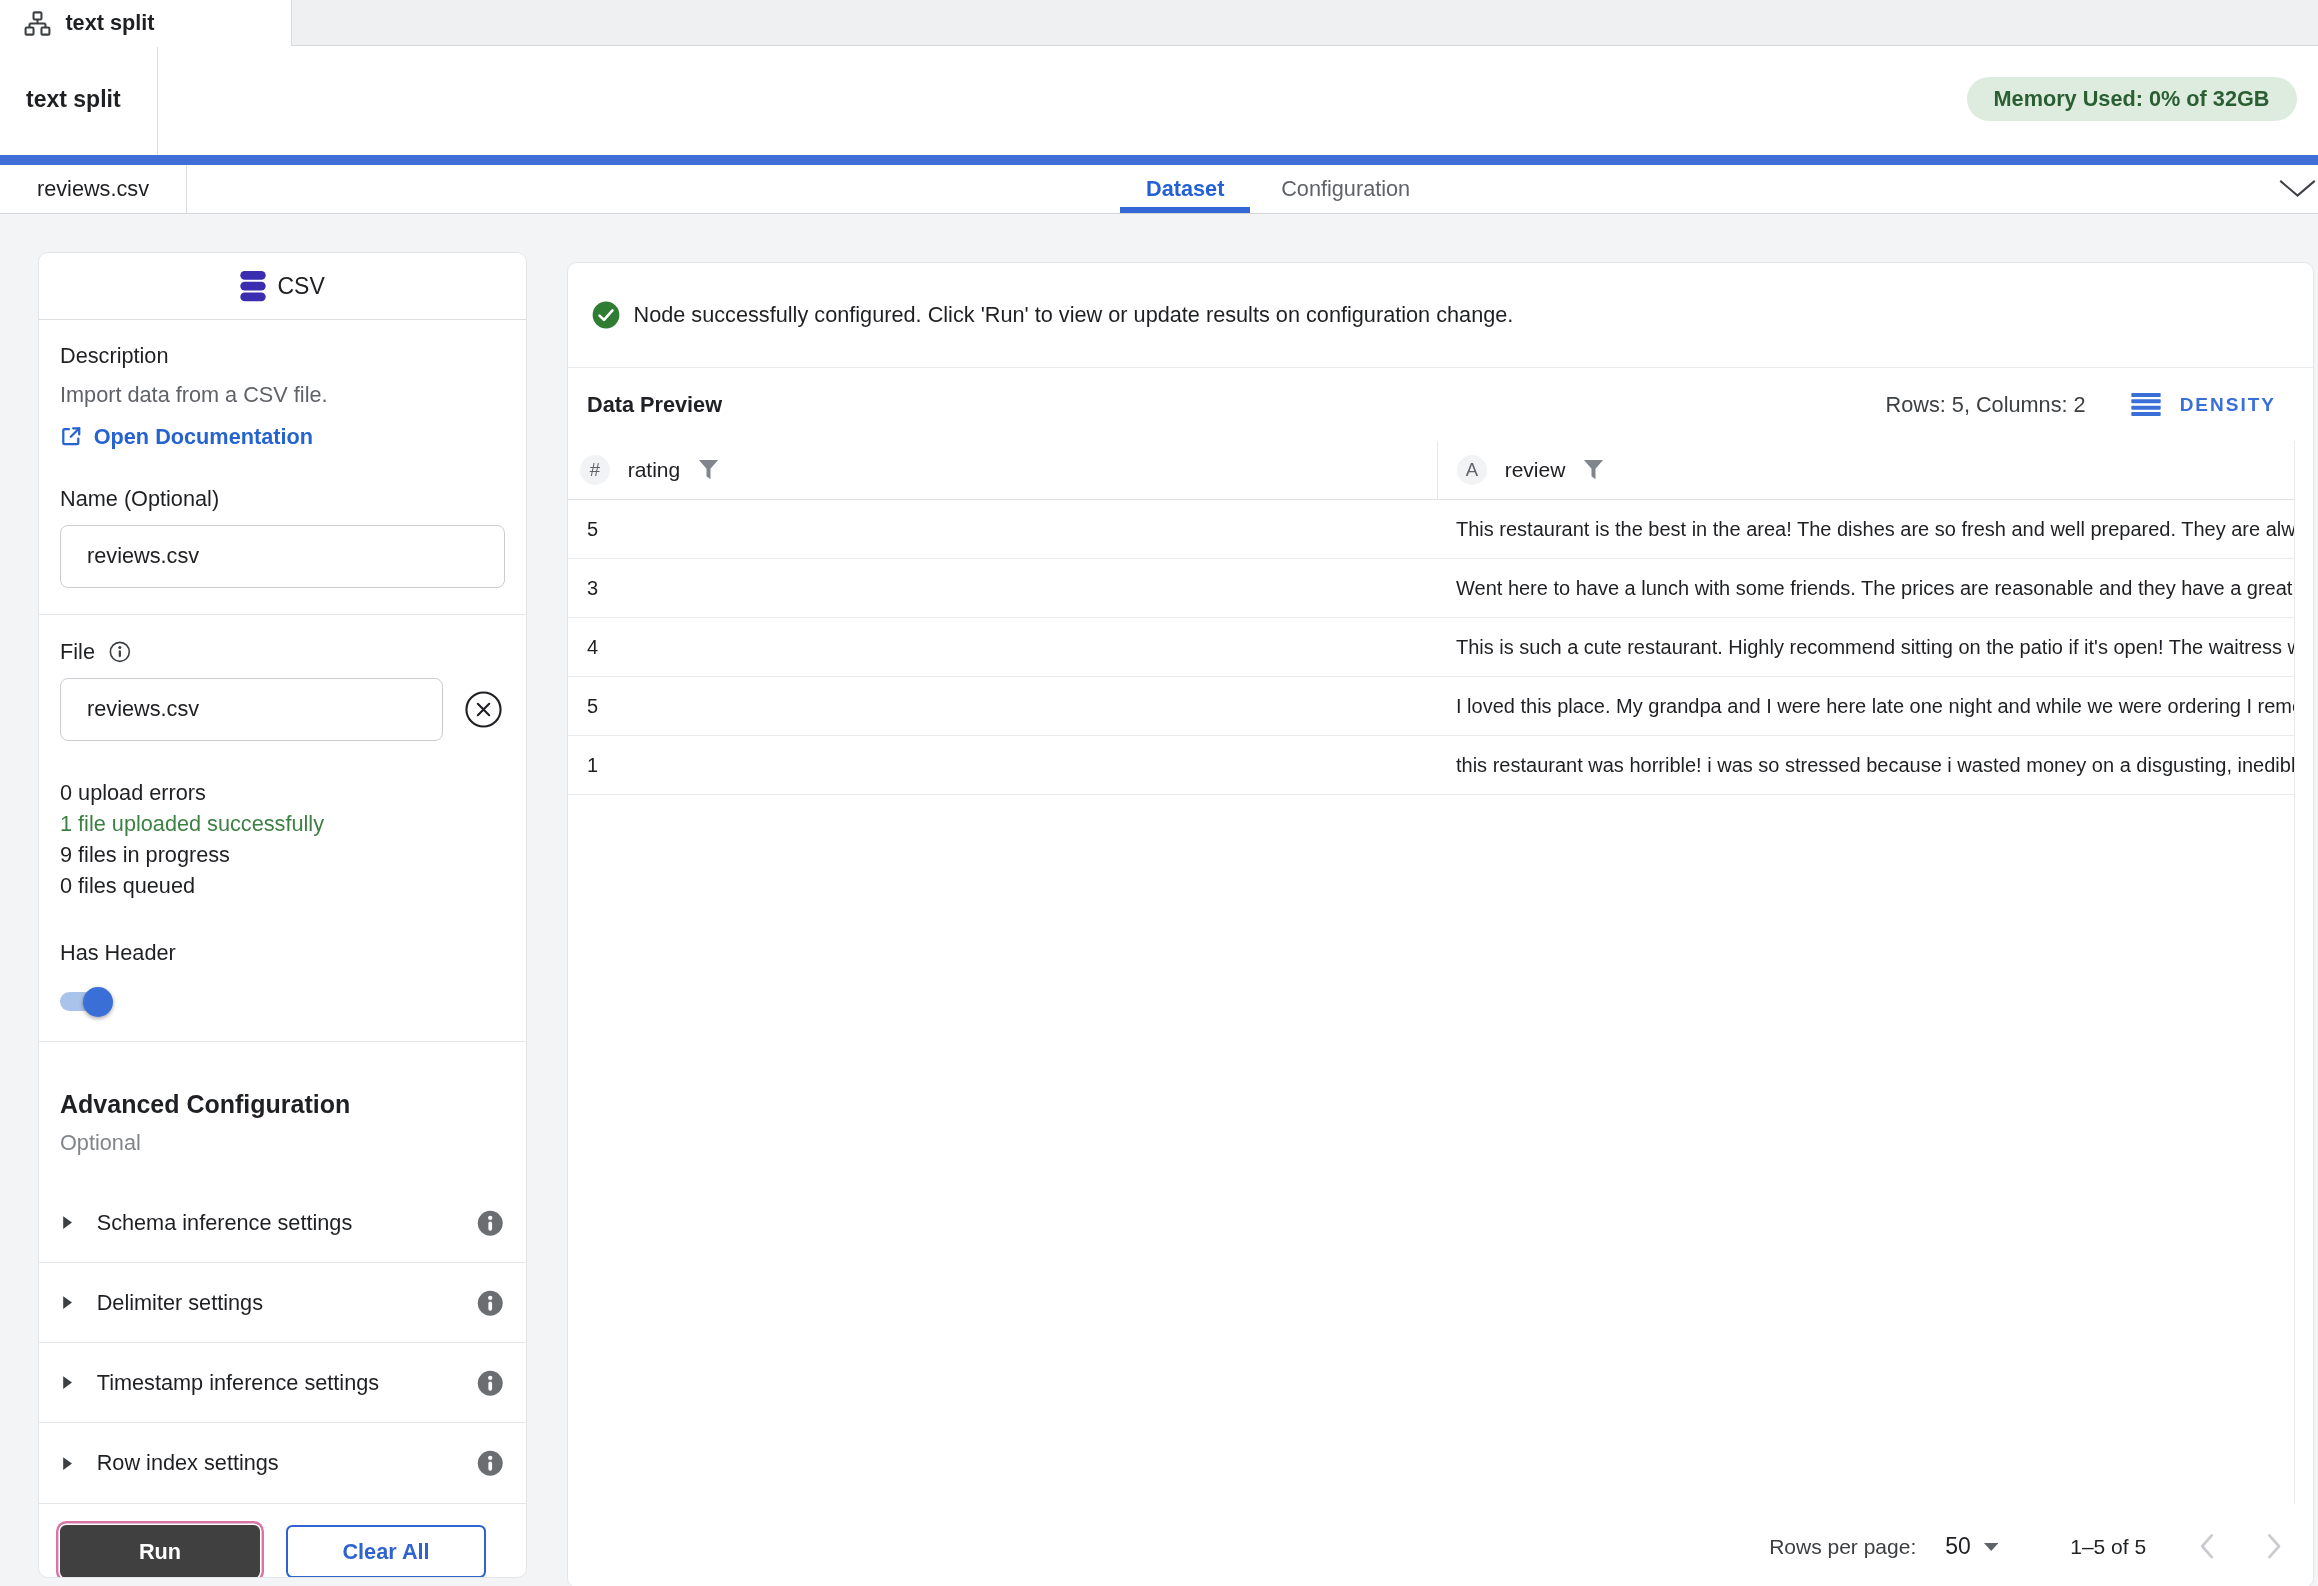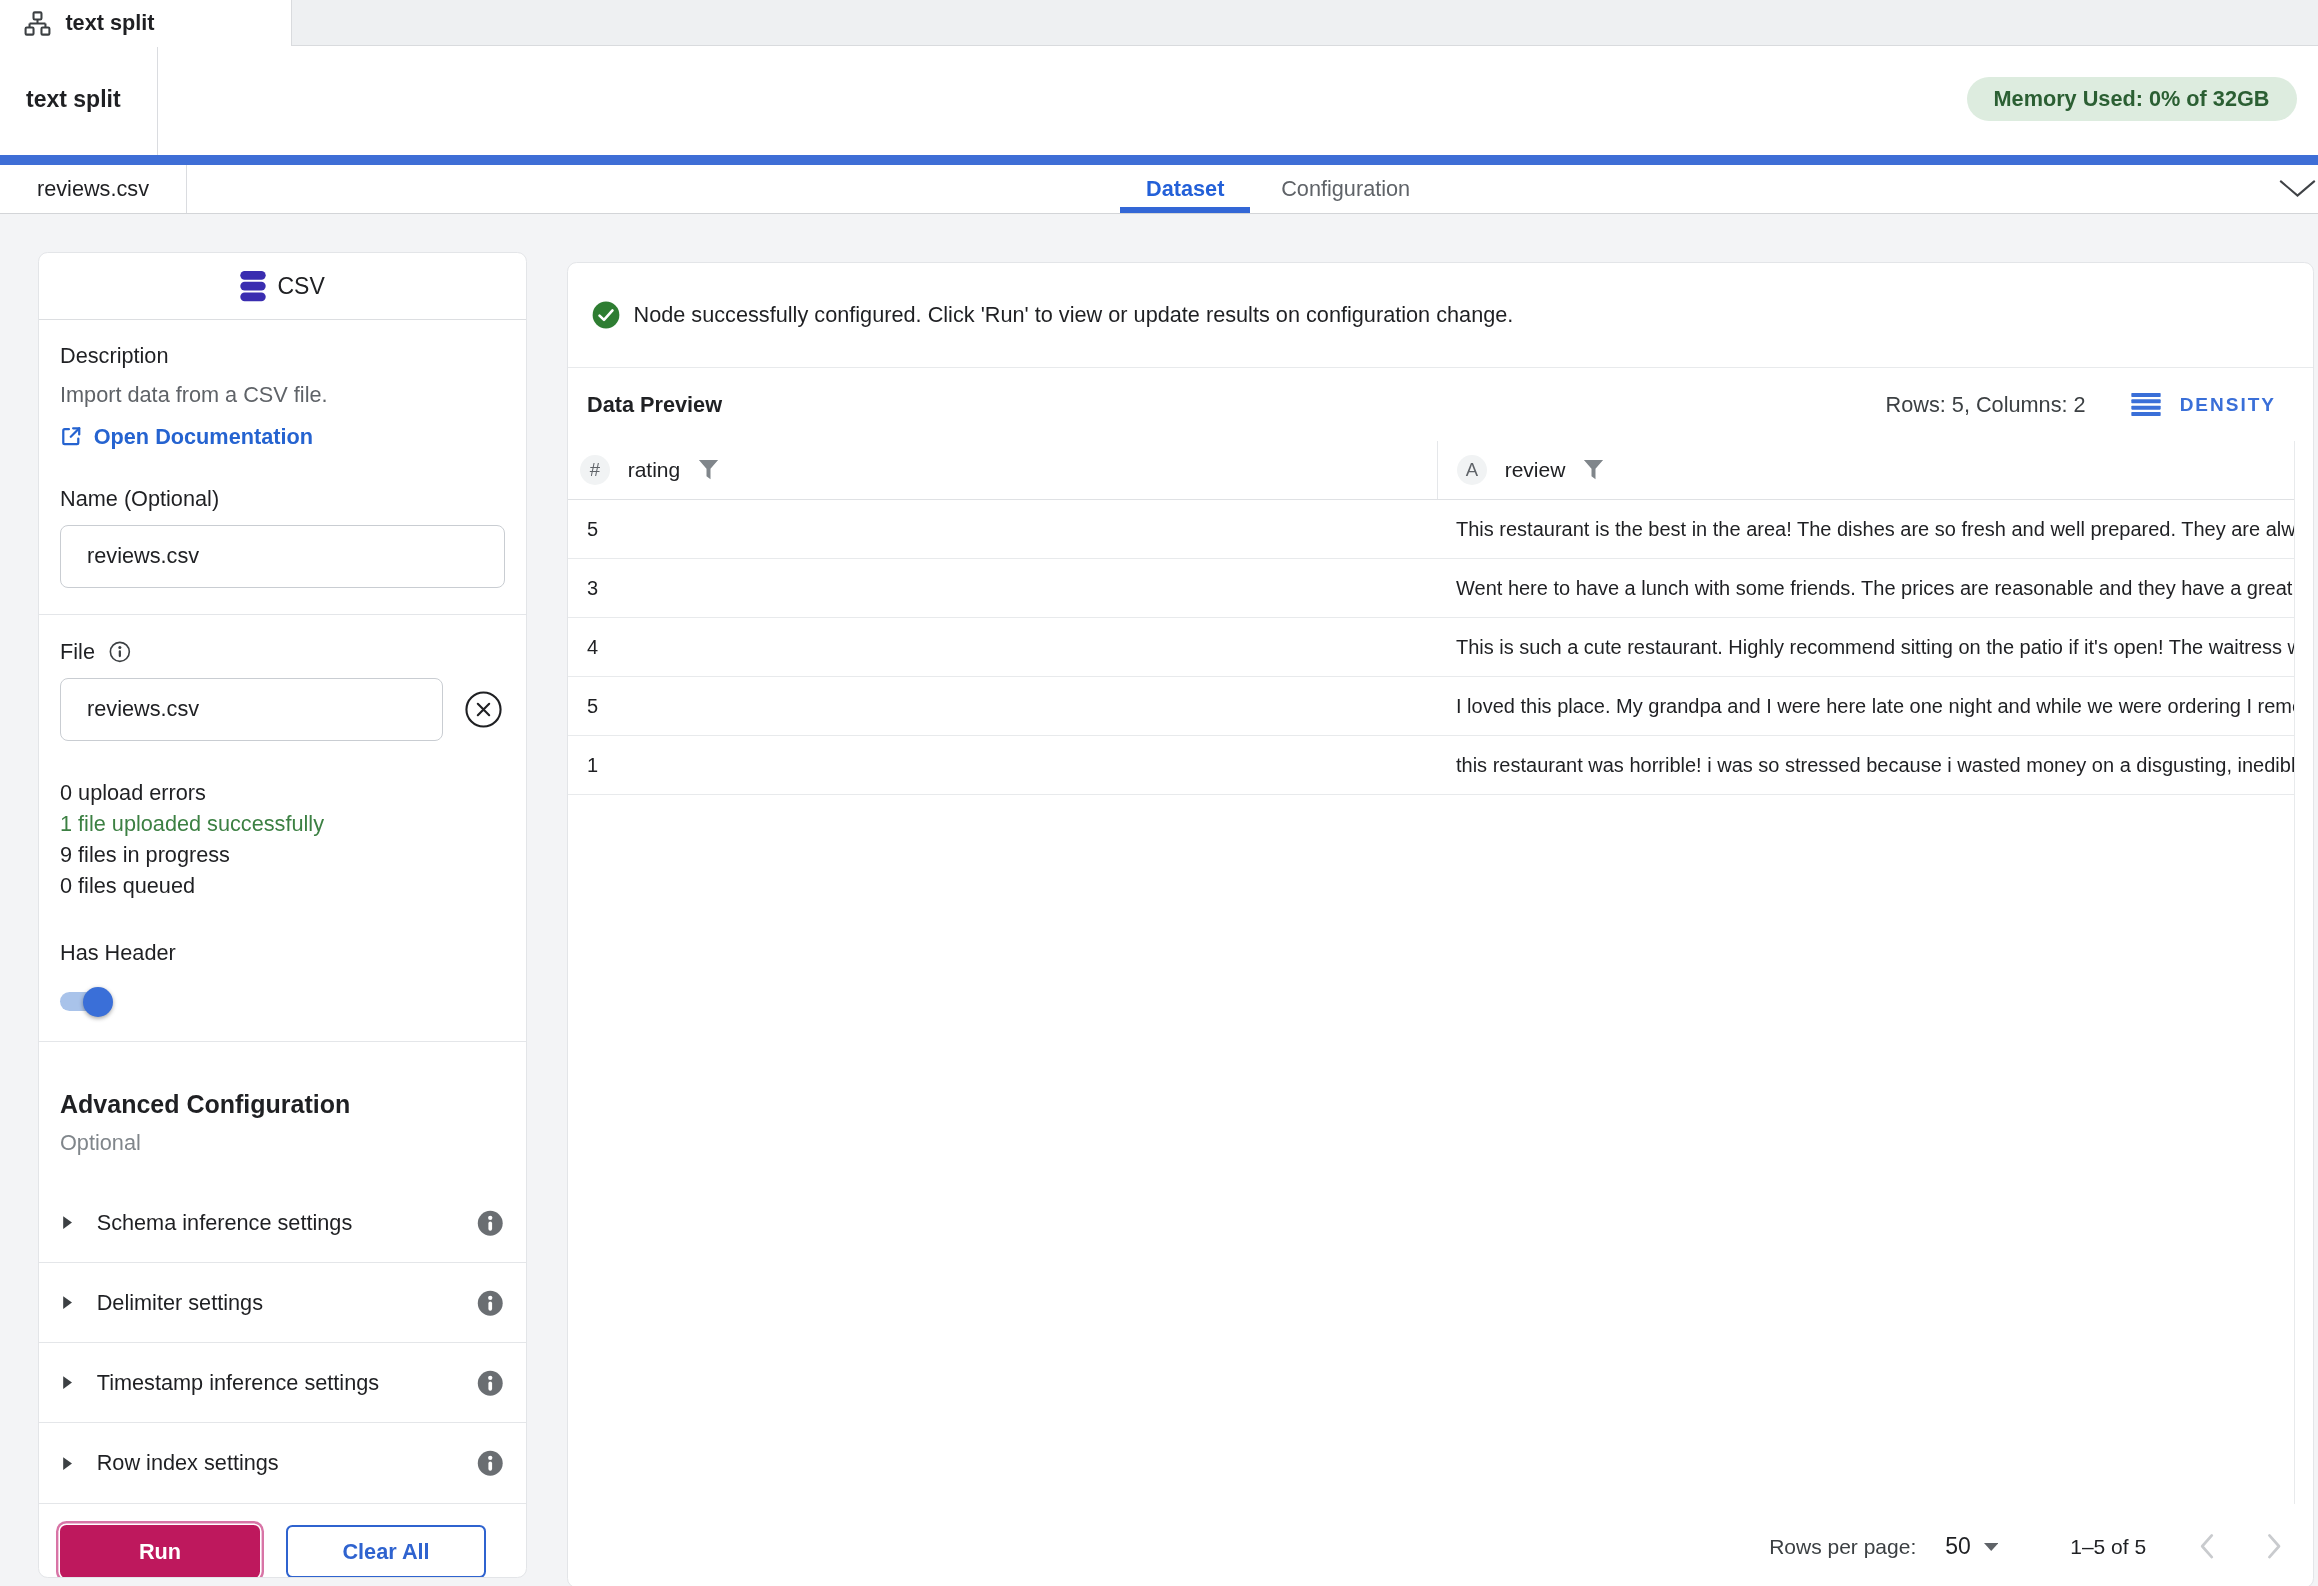--- a/index.html
+++ b/index.html
@@ -64,21 +64,21 @@
   .toggle-knob { position:absolute; left:22.5px; top:0; width:30.5px; height:30.5px; border-radius:50%; background:#3a6fd8; box-shadow:0 1.6px 4px rgba(0,0,0,.35); }
 
   .cfg-sec3 { flex:none; padding:48px 21px 27px; }
   .adv-heading { font-size:25px; font-weight:700; color:#1f2023; }
   .adv-sub { margin-top:11.2px; font-size:21.7px; color:#80868b; }
   .collapse-list { flex:none; }
   .collapse-row { height:80px; display:flex; align-items:center; padding:0 22.5px; border-bottom:0.8px solid #e4e6e9; cursor:pointer; }
   .collapse-row:last-child { border-bottom:none; }
   .collapse-row .row-label { flex:1; margin-left:24px; font-size:21.7px; color:#1f2023; }
   .cfg-footer { margin-top:auto; flex:none; border-top:0.8px solid #e4e6e9; padding:21px; display:flex; gap:26px; }
-  .run-btn { width:200px; height:53px; background:#be185d; color:#fff; font-weight:600; font-size:21.7px; border:none; border-radius:6.4px;
+  .run-btn { width:200px; height:53px; background:#404040; color:#fff; font-weight:600; font-size:21.7px; border:none; border-radius:6.4px;
     box-shadow:0 0 0 1.6px #fff, 0 0 0 4px #d874a6; cursor:pointer; font-family:inherit; }
   .clear-btn { width:200px; height:53px; background:#fff; color:#2f63cf; font-weight:600; font-size:21.7px; border:2.4px solid #2f63cf; border-radius:6.4px;
     cursor:pointer; font-family:inherit; }
 
   
   .results-card { position:absolute; left:567px; top:48px; width:1747px; height:1326px; display:flex; flex-direction:column; }
   .status-row { flex:none; height:105px; display:flex; align-items:center; gap:13px; padding-left:22.5px;
     border-bottom:0.8px solid #e8eaec; font-size:21.7px; color:#1f2023; }
   .preview-toolbar { flex:none; height:73px; display:flex; align-items:center; padding:0 37px 0 19px; }
   .preview-title { font-size:21.7px; font-weight:700;text-align:center; }

